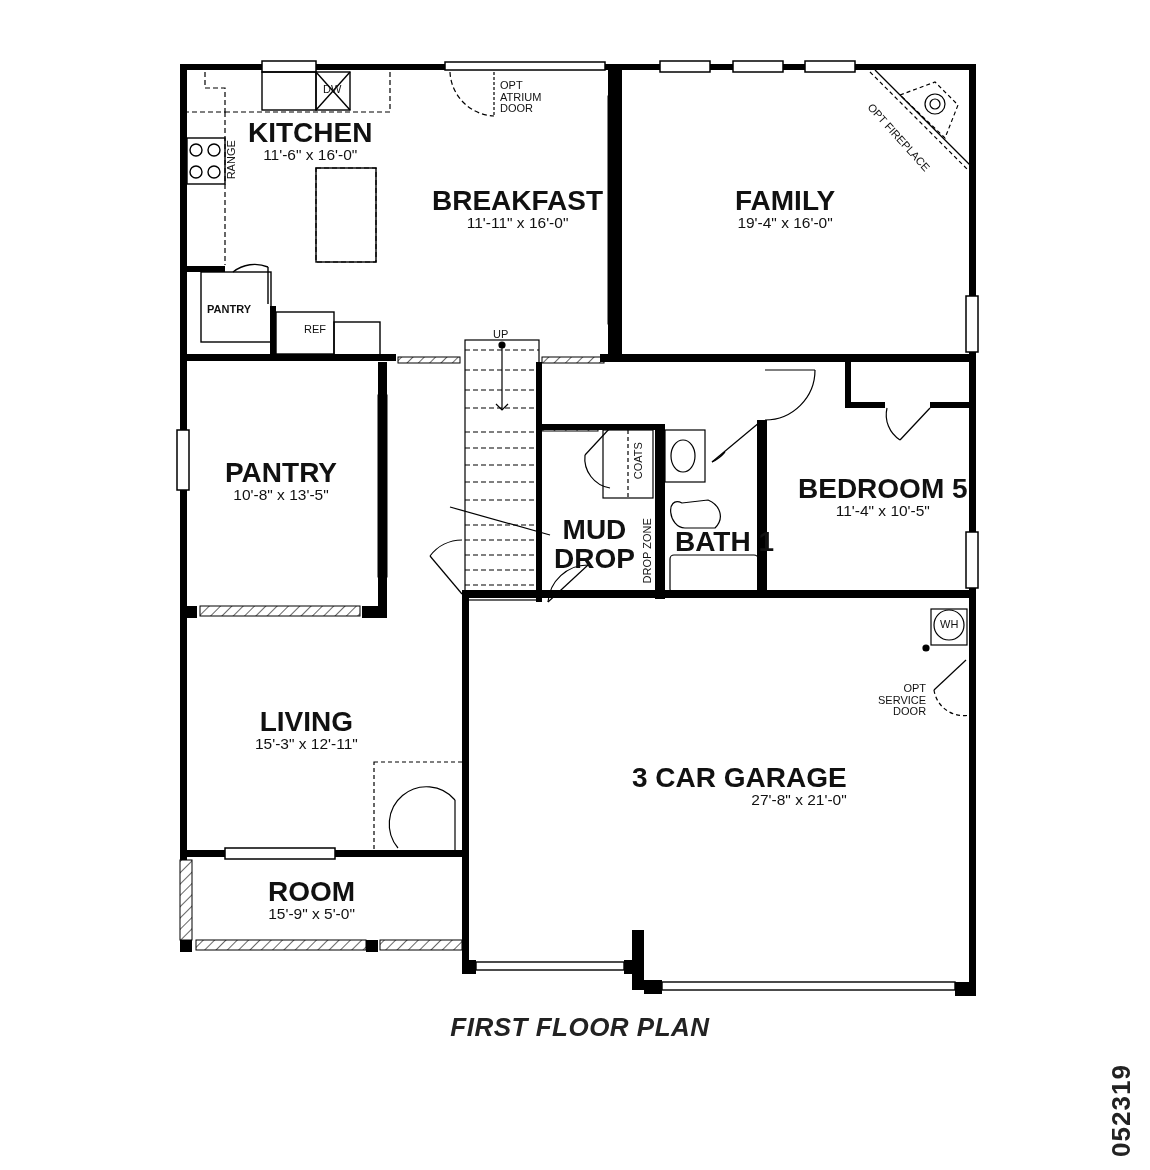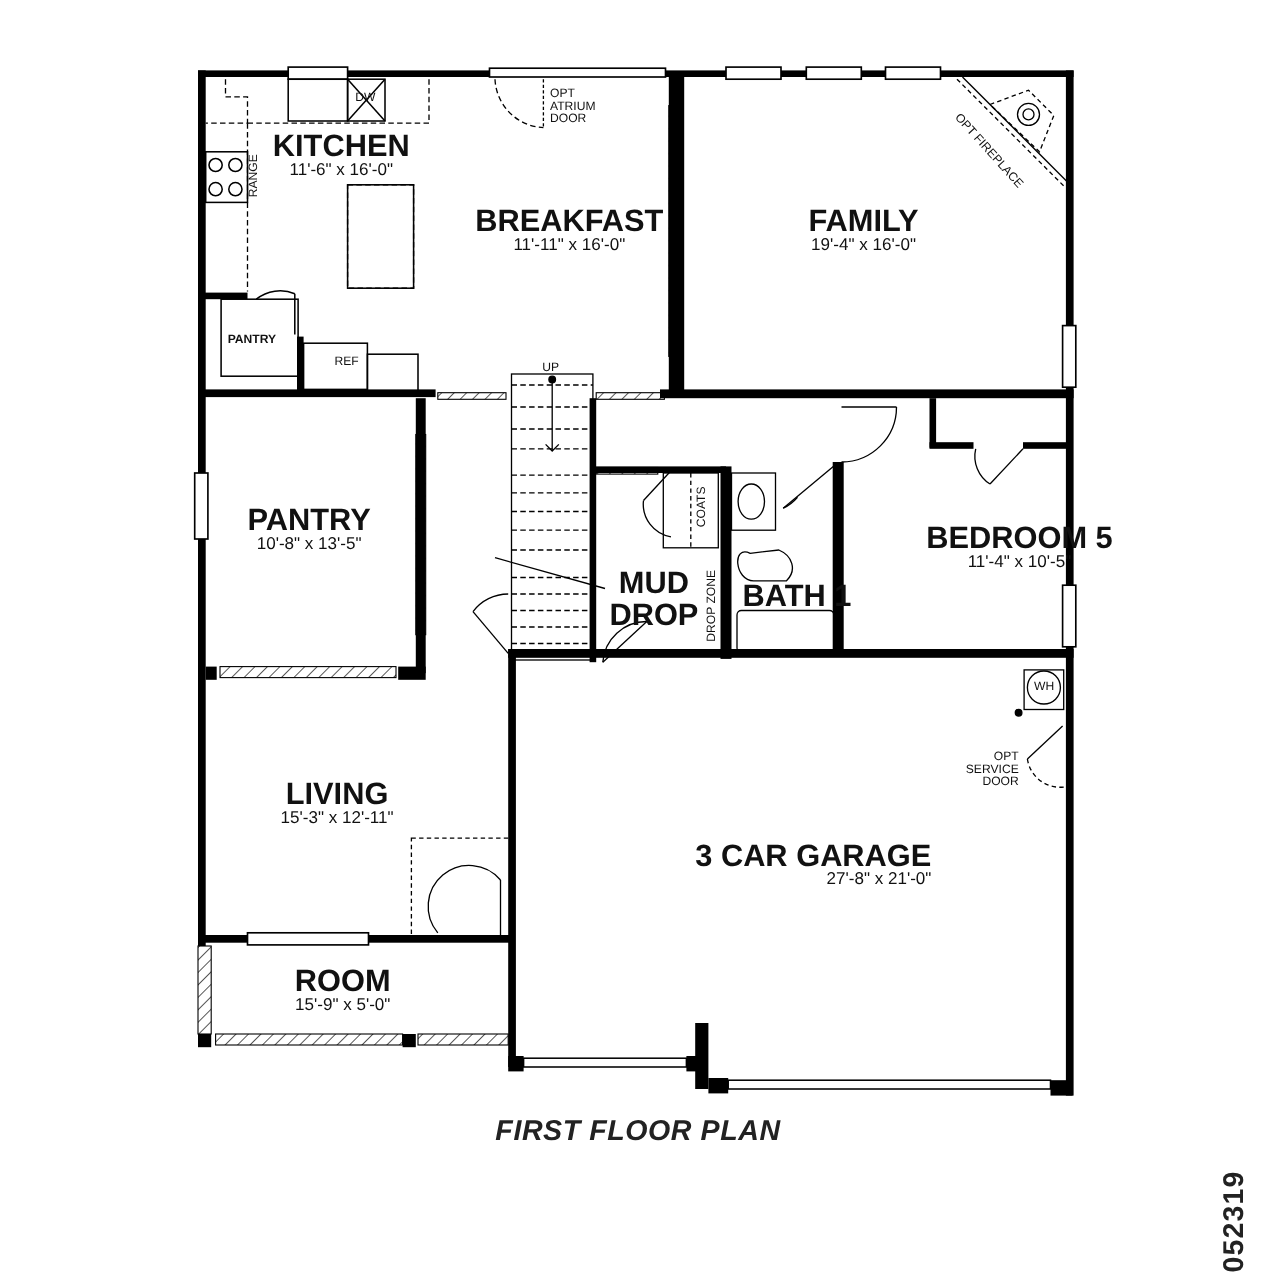--- a/index.html
+++ b/index.html
@@ -199,21 +199,21 @@
   <div class="name">PANTRY</div>
   <div class="dim">10'-8" x 13'-5"</div>
 </div>
 <div class="lbl" style="left:554px; top:515px;">
   <div class="name">MUD</div>
   <div class="name">DROP</div>
 </div>
 <div class="lbl" style="left:675px; top:527px;">
   <div class="name">BATH 1</div>
 </div>
-<div class="lbl" style="left:798px; top:474px;margin-left:44px;">
+<div class="lbl" style="left:798px; top:474px;">
   <div class="name">BEDROOM 5</div>
   <div class="dim">11'-4" x 10'-5"</div>
 </div>
 <div class="lbl" style="left:255px; top:707px;">
   <div class="name">LIVING</div>
   <div class="dim">15'-3" x 12'-11"</div>
 </div>
 <div class="lbl" style="left:632px; top:763px;text-align:right;">
   <div class="name">3 CAR GARAGE</div>
   <div class="dim">27'-8" x 21'-0"</div>

